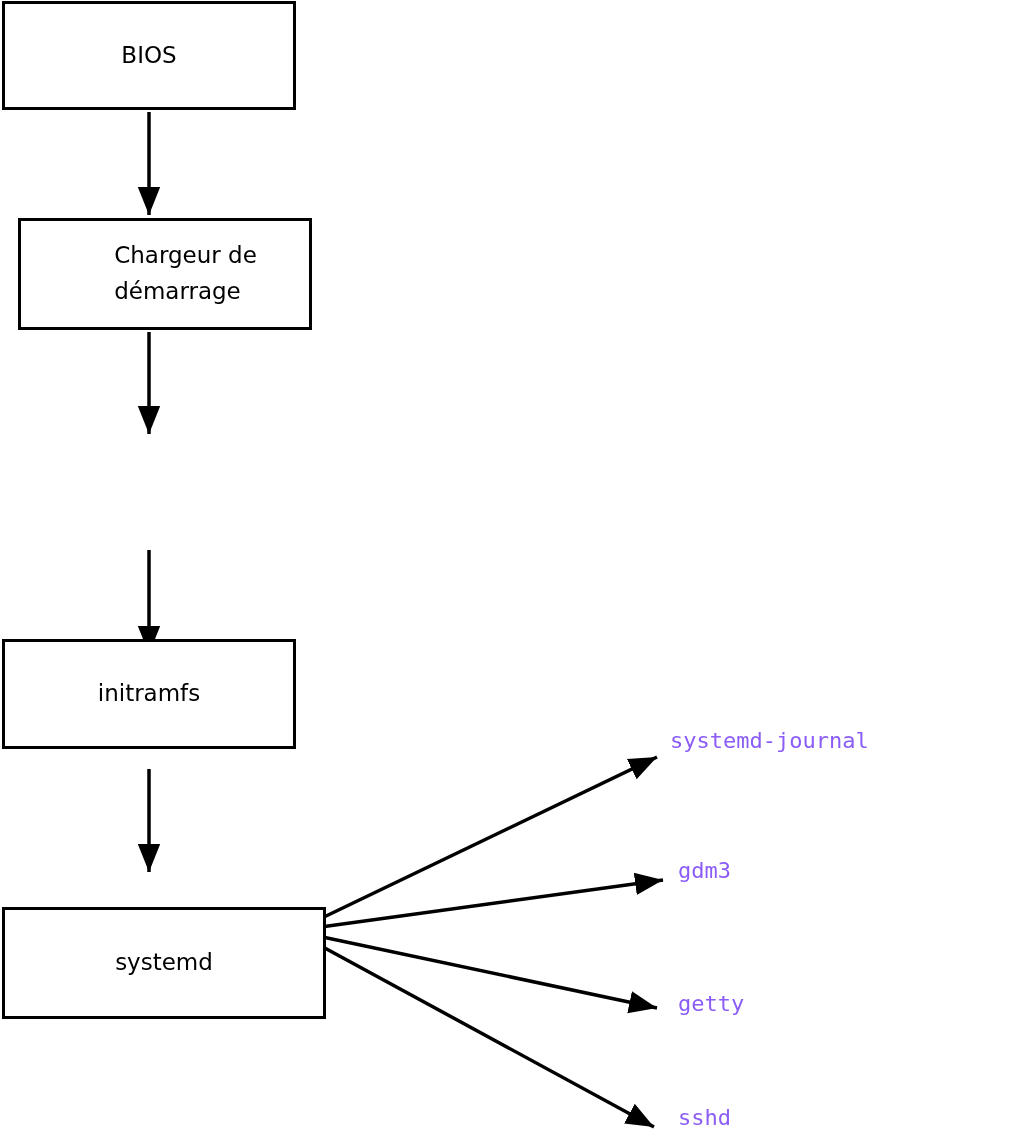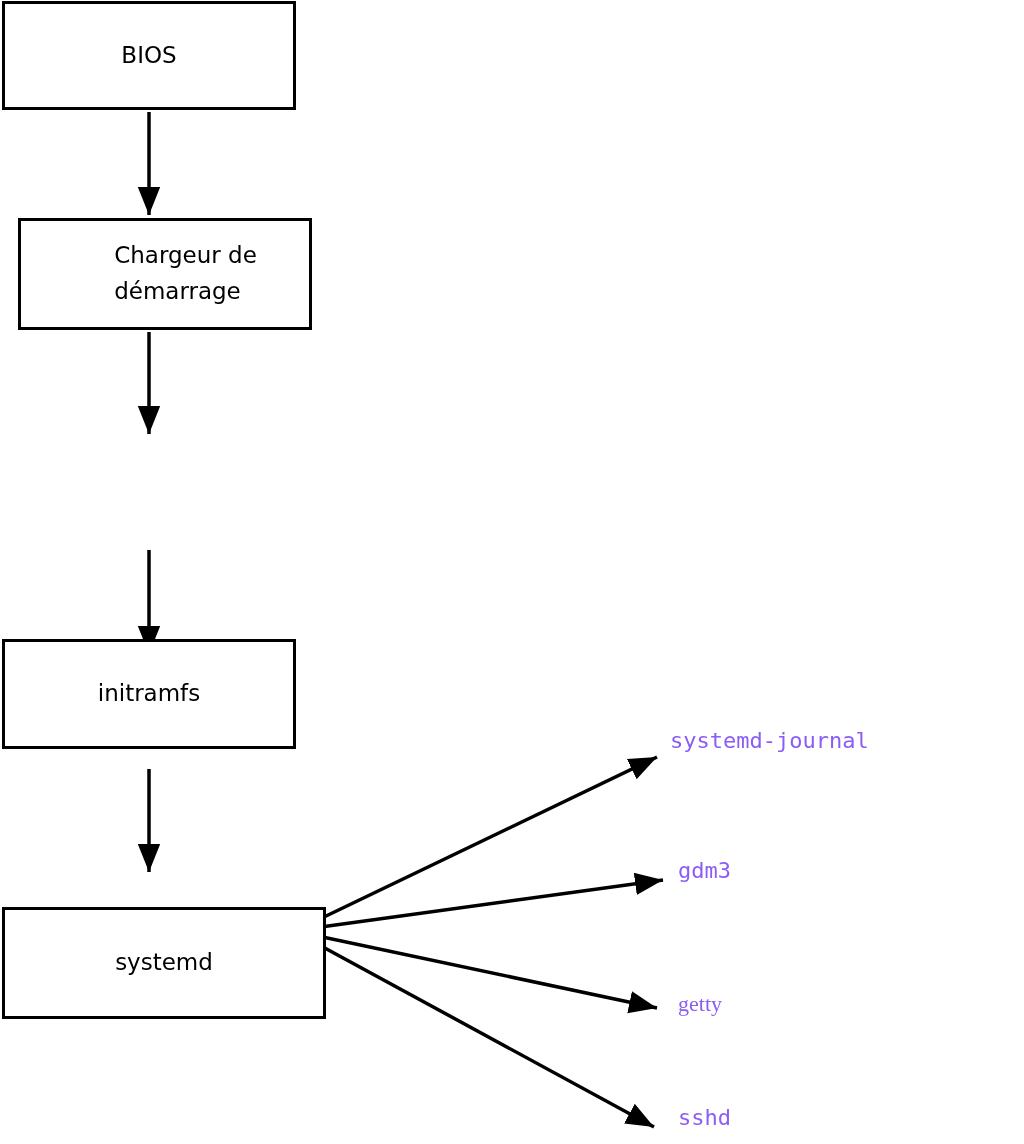--- a/index.html
+++ b/index.html
@@ -95,16 +95,16 @@
     <div class="label">initramfs</div>
   </div>
 
   <div class="box" style="left:2px; top:875px; width:324px; height:112px;margin-top:32px;">
     <div class="label">systemd</div>
   </div>
 
 
   <div class="proc-label" style="left:670px; top:728px;">systemd-journal</div>
   <div class="proc-label" style="left:678px; top:858px;text-align:center;">gdm3</div>
-  <div class="proc-label" style="left:678px; top:991px;font-family:Liberation Serif, serif;">getty</div>
+  <div class="proc-label" style="left:678px; top:991px;">getty</div>
   <div class="proc-label" style="left:678px; top:1105px;">sshd</div>
 
 </div>
 
 </body></html>

